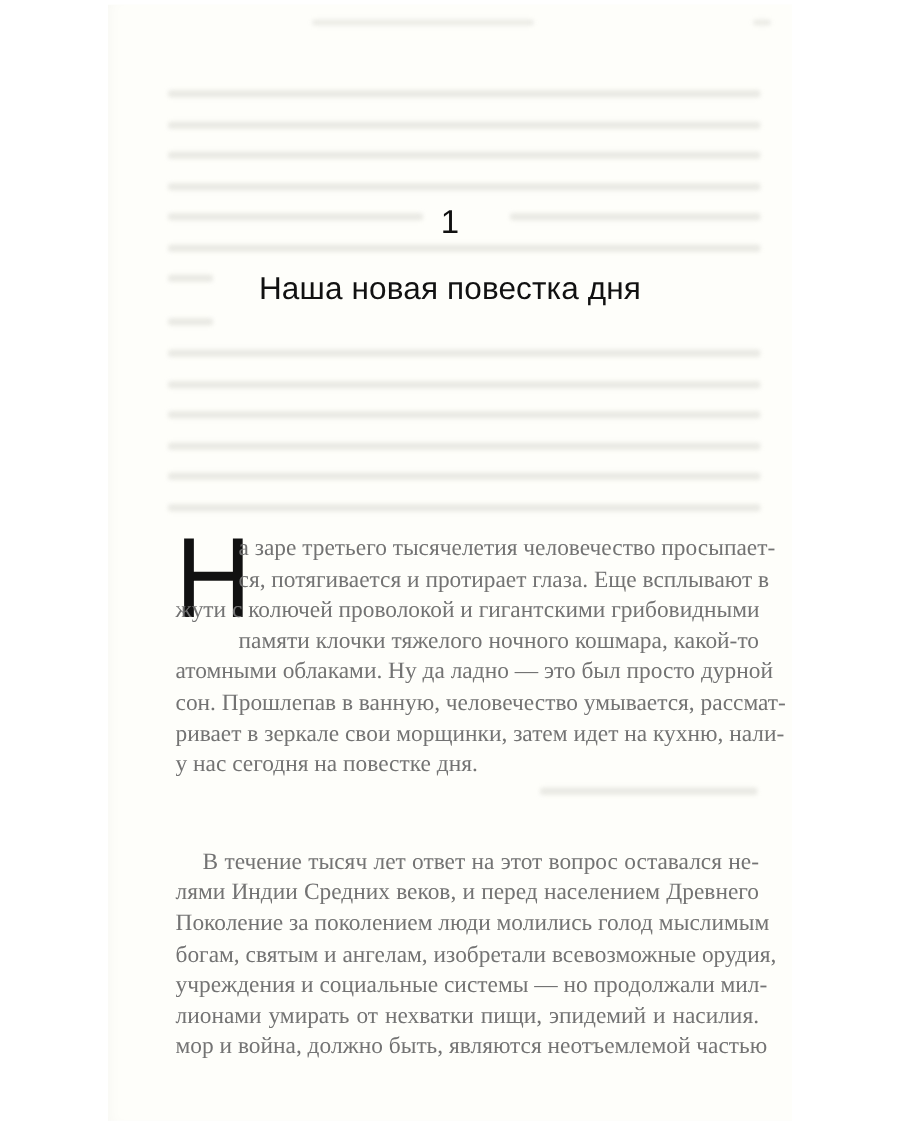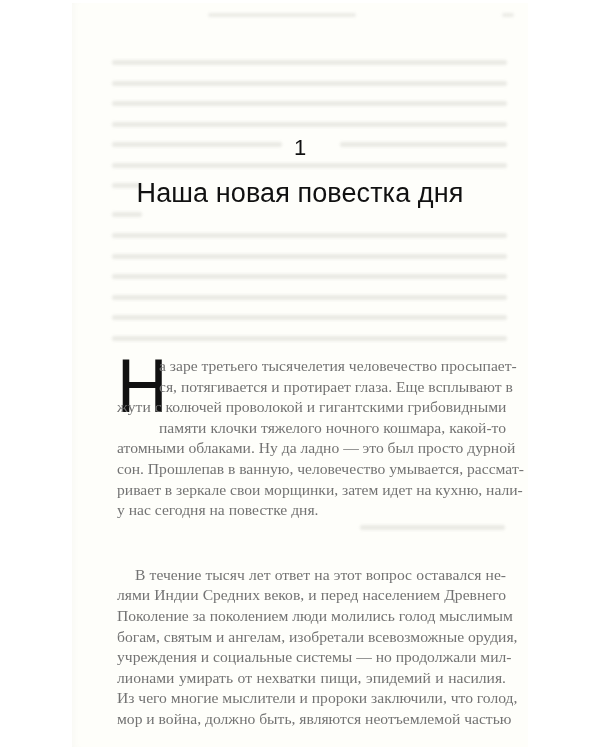--- a/index.html
+++ b/index.html
@@ -51,21 +51,21 @@
       line-height: 26px;
       color: #111;
     }
     .chapter-title {
       position: absolute;
       left: 0;
       width: 600px;
       top: 176px;
       text-align: center;
       font-family: "Liberation Sans", "DejaVu Sans", sans-serif;
-      font-size: 27px;
+      font-size: 21px;
       line-height: 34px;
       color: #111;
       letter-spacing: 0.1px;
     }
     .body-text {
       position: absolute;
       left: 117px;
       top: 356px;
       width: 389px;
       font-family: "Liberation Serif", "DejaVu Serif", serif;
@@ -145,16 +145,15 @@
     <span class="line last">у нас сегодня на повестке дня.</span>
   </div>
   <div class="para-gap"></div>
   <div>
     <span class="line indent">В течение тысяч лет ответ на этот вопрос оставался не-</span>
     <span class="line">лями Индии Средних веков, и перед населением Древнего</span>
     <span class="line">Поколение за поколением люди молились голод мыслимым</span>
     <span class="line">богам, святым и ангелам, изобретали всевозможные орудия,</span>
     <span class="line">учреждения и социальные системы — но продолжали мил-</span>
     <span class="line">лионами умирать от нехватки пищи, эпидемий и насилия.</span>
-    <span class="line">Из чего многие мыслители и пророки заключили, что голод,</span>
     <span class="line">мор и война, должно быть, являются неотъемлемой частью</span>
   </div>
 </div>
 
 </body></html>

